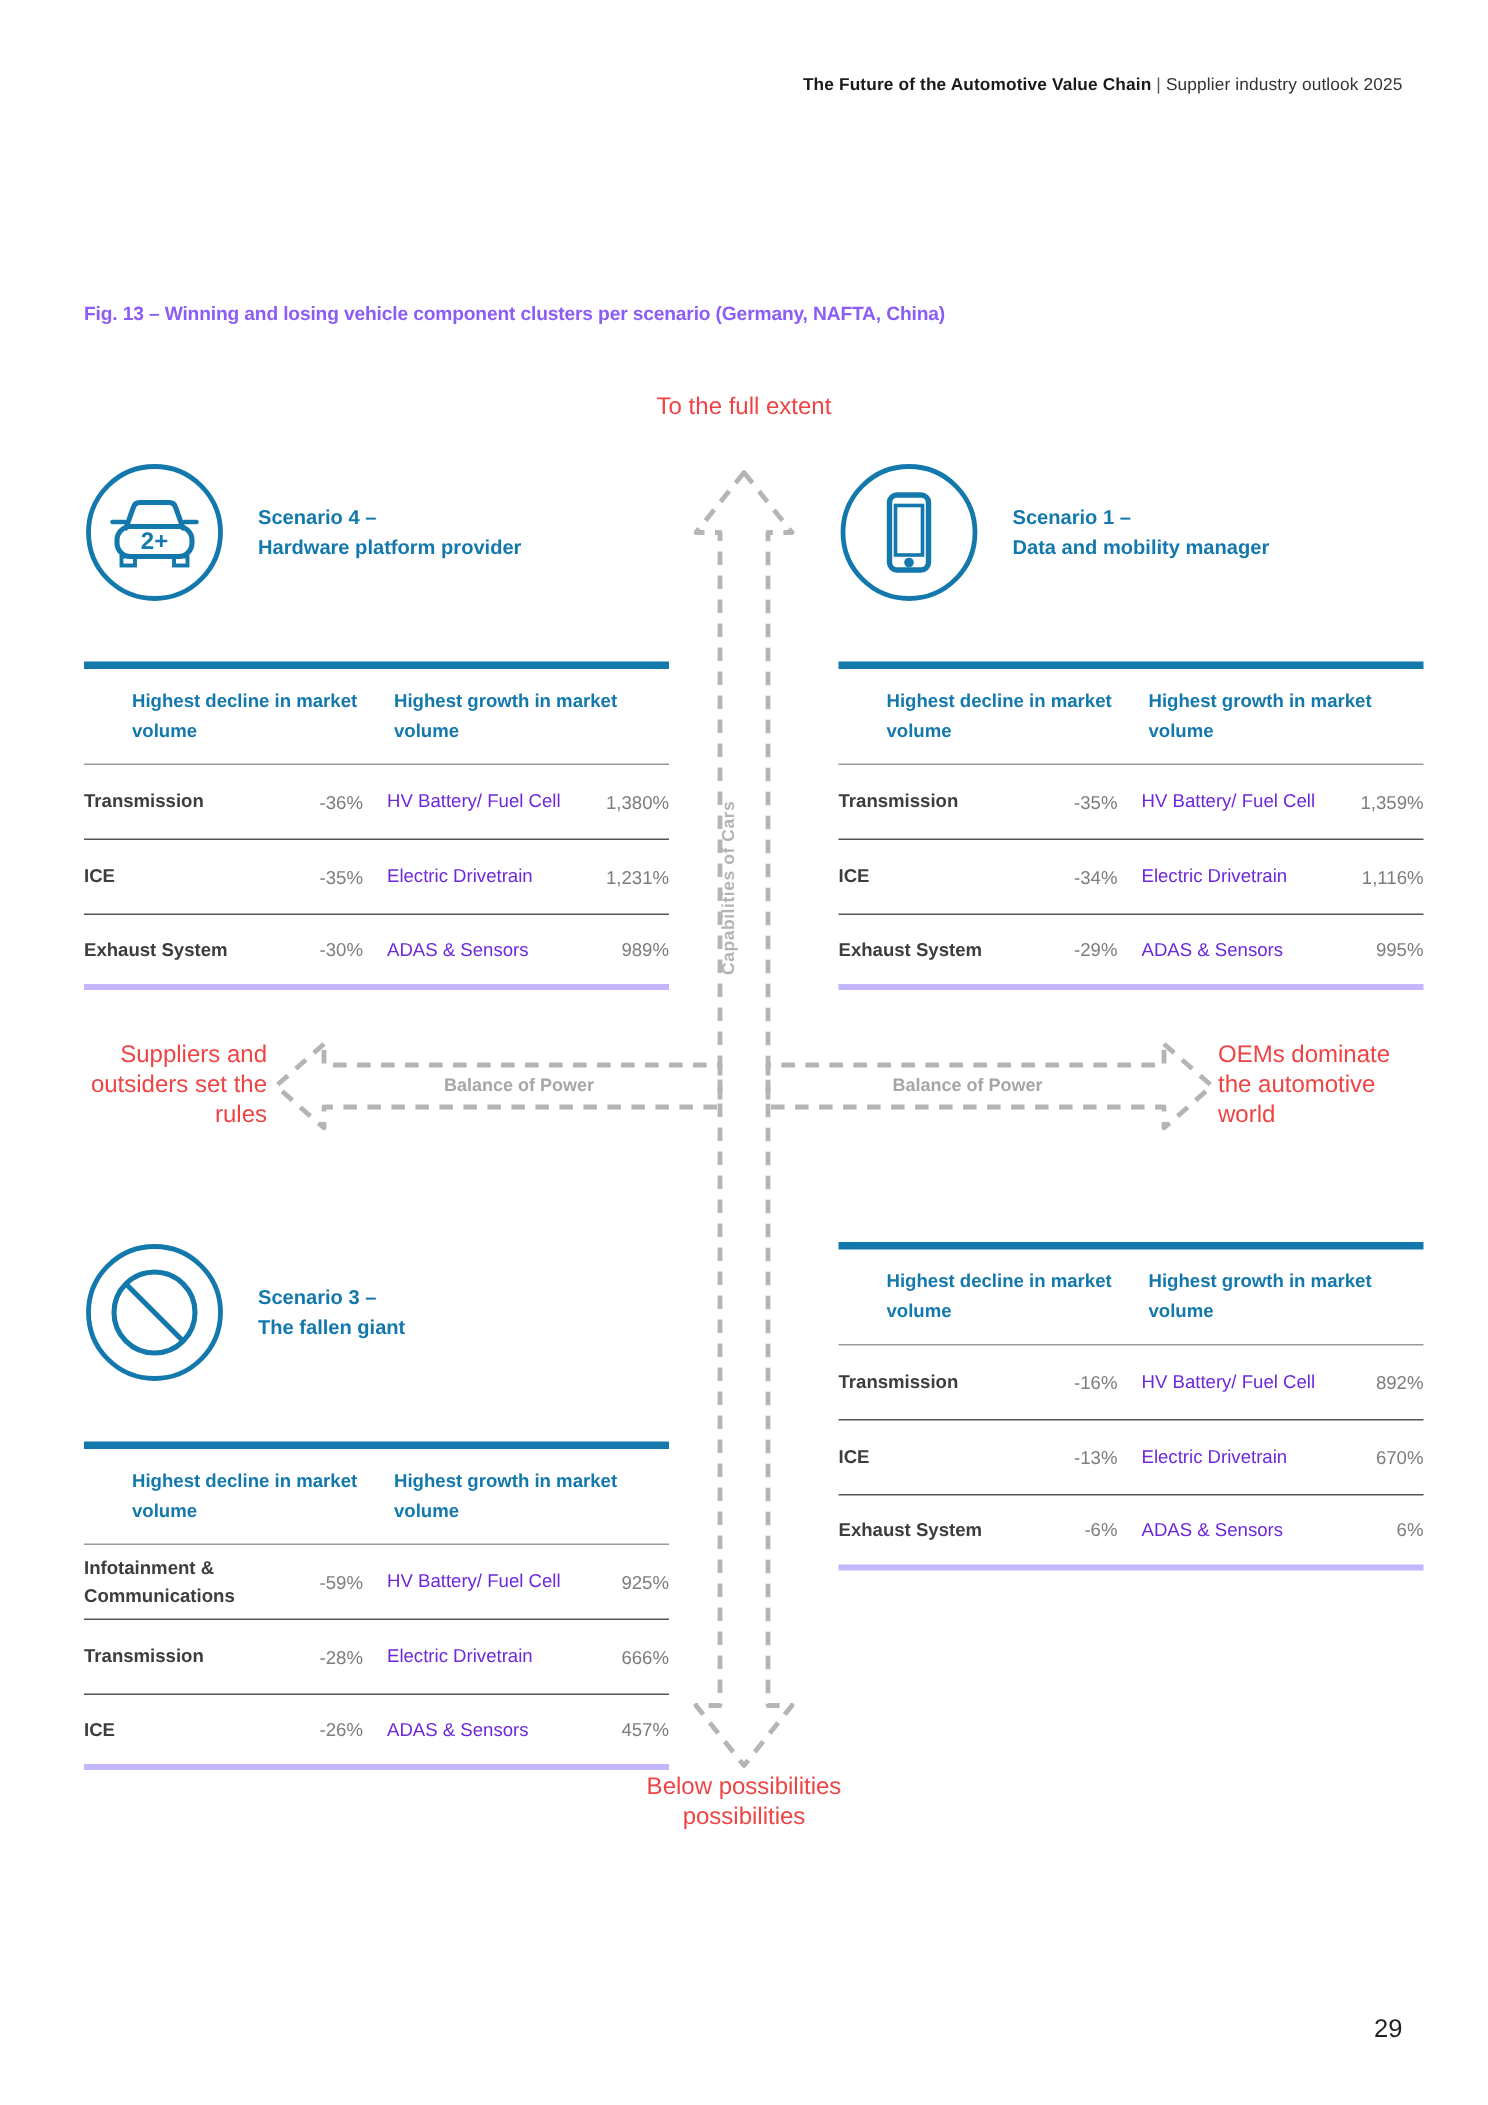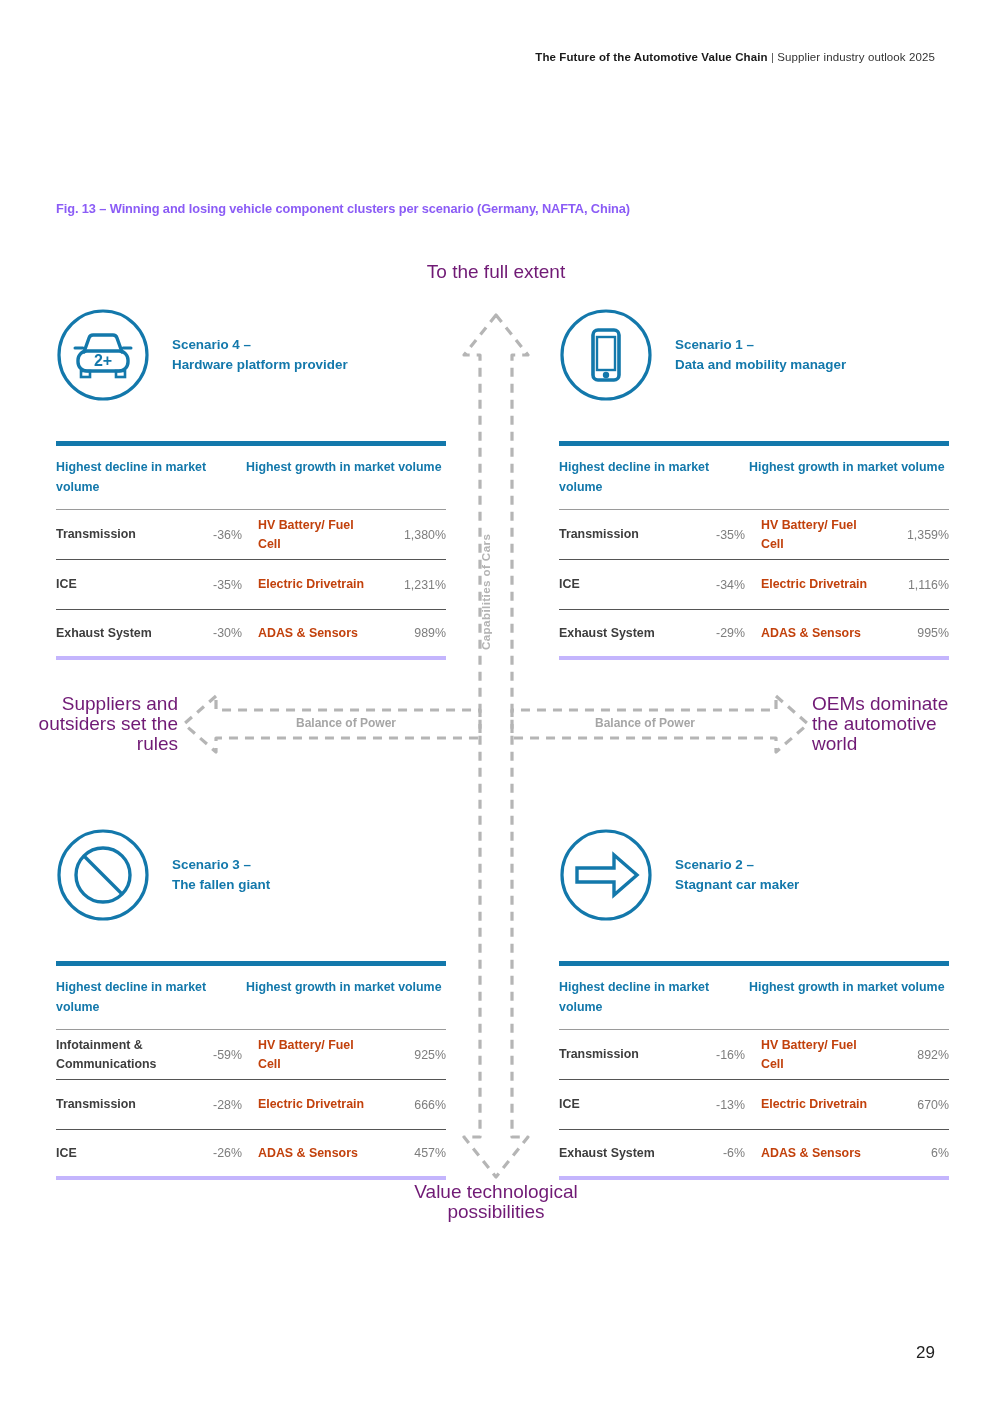--- a/index.html
+++ b/index.html
@@ -43,22 +43,22 @@
     position: absolute;
     top: 250px;
     left: 0;
     width: 992px;
     height: 990px;
   }
 
   
   .axis-cap {
     position: absolute;
-    color: #701a75;
-    font-size: 19px;
+    color: #ef4444;
+    font-size: 16px;
     line-height: 20px;
     text-align: center;
   }
   .axis-cap.top    { top: 12px;  left: 396px; width: 200px; }
   .axis-cap.bottom { top: 932px; left: 396px; width: 200px; }
   .axis-cap.left   { top: 444px; left: 38px;  width: 140px; text-align: right; }
   .axis-cap.right  { top: 444px; left: 812px; width: 140px; text-align: left; }
 
   
   .v-axis {
@@ -142,21 +142,21 @@
     display: flex;
     padding: 11px 0 12px 0;
     border-bottom: 1px solid #9a9a9a;
   }
   .tbl-head .col {
     color: #1378ab;
     font-size: 12.4px;
     font-weight: bold;
     line-height: 20px;
   }
-  .col-decline { width: 190px; padding-right: 6px; }
+  .col-decline { width: 190px; padding-right: 6px; margin-left: 32px; }
   .col-growth  { width: 200px; padding-left: 0px; }
 
   .tbl-row {
     display: flex;
     align-items: center;
     border-bottom: 1px solid #555555;
     min-height: 50px;
     justify-content: flex-end;
   }
   .tbl-row:last-child { border-bottom: 4px solid #c4b5fd; }
@@ -172,22 +172,22 @@
     width: 54px;
     text-align: right;
     font-size: 12.4px;
     color: #7d7d7d;
     padding-right: 4px;
   }
   .cell-name2 {
     width: 128px;
     padding-left: 12px;
     font-size: 12.4px;
-    font-weight: bold;
-    color: #c2410c;
+    font-weight: normal;
+    color: #6d28d9;
     line-height: 19px;
   }
   .cell-val2 {
     width: 72px;
     text-align: right;
     font-size: 12.4px;
     color: #7d7d7d;
   }
 
   
@@ -206,21 +206,21 @@
   <span class="hdr-bold">The Future of the Automotive Value Chain</span>
   <span class="hdr-sep">|</span>
   <span class="hdr-sub">Supplier industry outlook 2025</span>
 </div>
 
 <div class="fig-title">Fig. 13 – Winning and losing vehicle component clusters per scenario (Germany, NAFTA, China)</div>
 
 <div class="matrix">
 
   <div class="axis-cap top">To the full extent</div>
-  <div class="axis-cap bottom">Value technological possibilities</div>
+  <div class="axis-cap bottom">Below possibilities possibilities</div>
   <div class="axis-cap left">Suppliers and outsiders set the rules</div>
   <div class="axis-cap right">OEMs dominate the automotive world</div>
 
   <div class="v-axis">
     <svg width="74" height="878" viewBox="0 0 74 878">
       <path d="M37 8 L69 48 L53 48 L53 830 L69 830 L37 870 L5 830 L21 830 L21 48 L5 48 Z" fill="none" stroke="#b5b5b5" stroke-width="3.2" stroke-dasharray="9,7" stroke-linejoin="round"></path>
     </svg>
   </div>
 
   <div class="h-axis">
@@ -360,32 +360,20 @@
       <div class="tbl-row">
         <div class="cell-name">ICE</div>
         <div class="cell-val">-26%</div>
         <div class="cell-name2">ADAS &amp; Sensors</div>
         <div class="cell-val2">457%</div>
       </div>
     </div>
   </div>
 
   <div class="quadrant q-br">
-    <div class="scenario-head">
-      <span class="icon-circle">
-        <svg width="94" height="94" viewBox="0 0 94 94">
-          <circle cx="47" cy="47" r="44" fill="none" stroke="#1378ab" stroke-width="3.2"></circle>
-          <path d="M18 40 L55 40 L55 27 L78 47 L55 67 L55 54 L18 54 Z" fill="none" stroke="#1378ab" stroke-width="3.4" stroke-linejoin="miter"></path>
-        </svg>
-      </span>
-      <span class="scenario-title">
-        <span>Scenario 2 –</span>
-        <span class="l2">Stagnant car maker</span>
-      </span>
-    </div>
 
     <div class="sc-table">
       <div class="tbl-topbar"></div>
       <div class="tbl-head">
         <div class="col col-decline">Highest decline in market volume</div>
         <div class="col col-growth">Highest growth in market volume</div>
       </div>
       <div class="tbl-row">
         <div class="cell-name">Transmission</div>
         <div class="cell-val">-16%</div>

